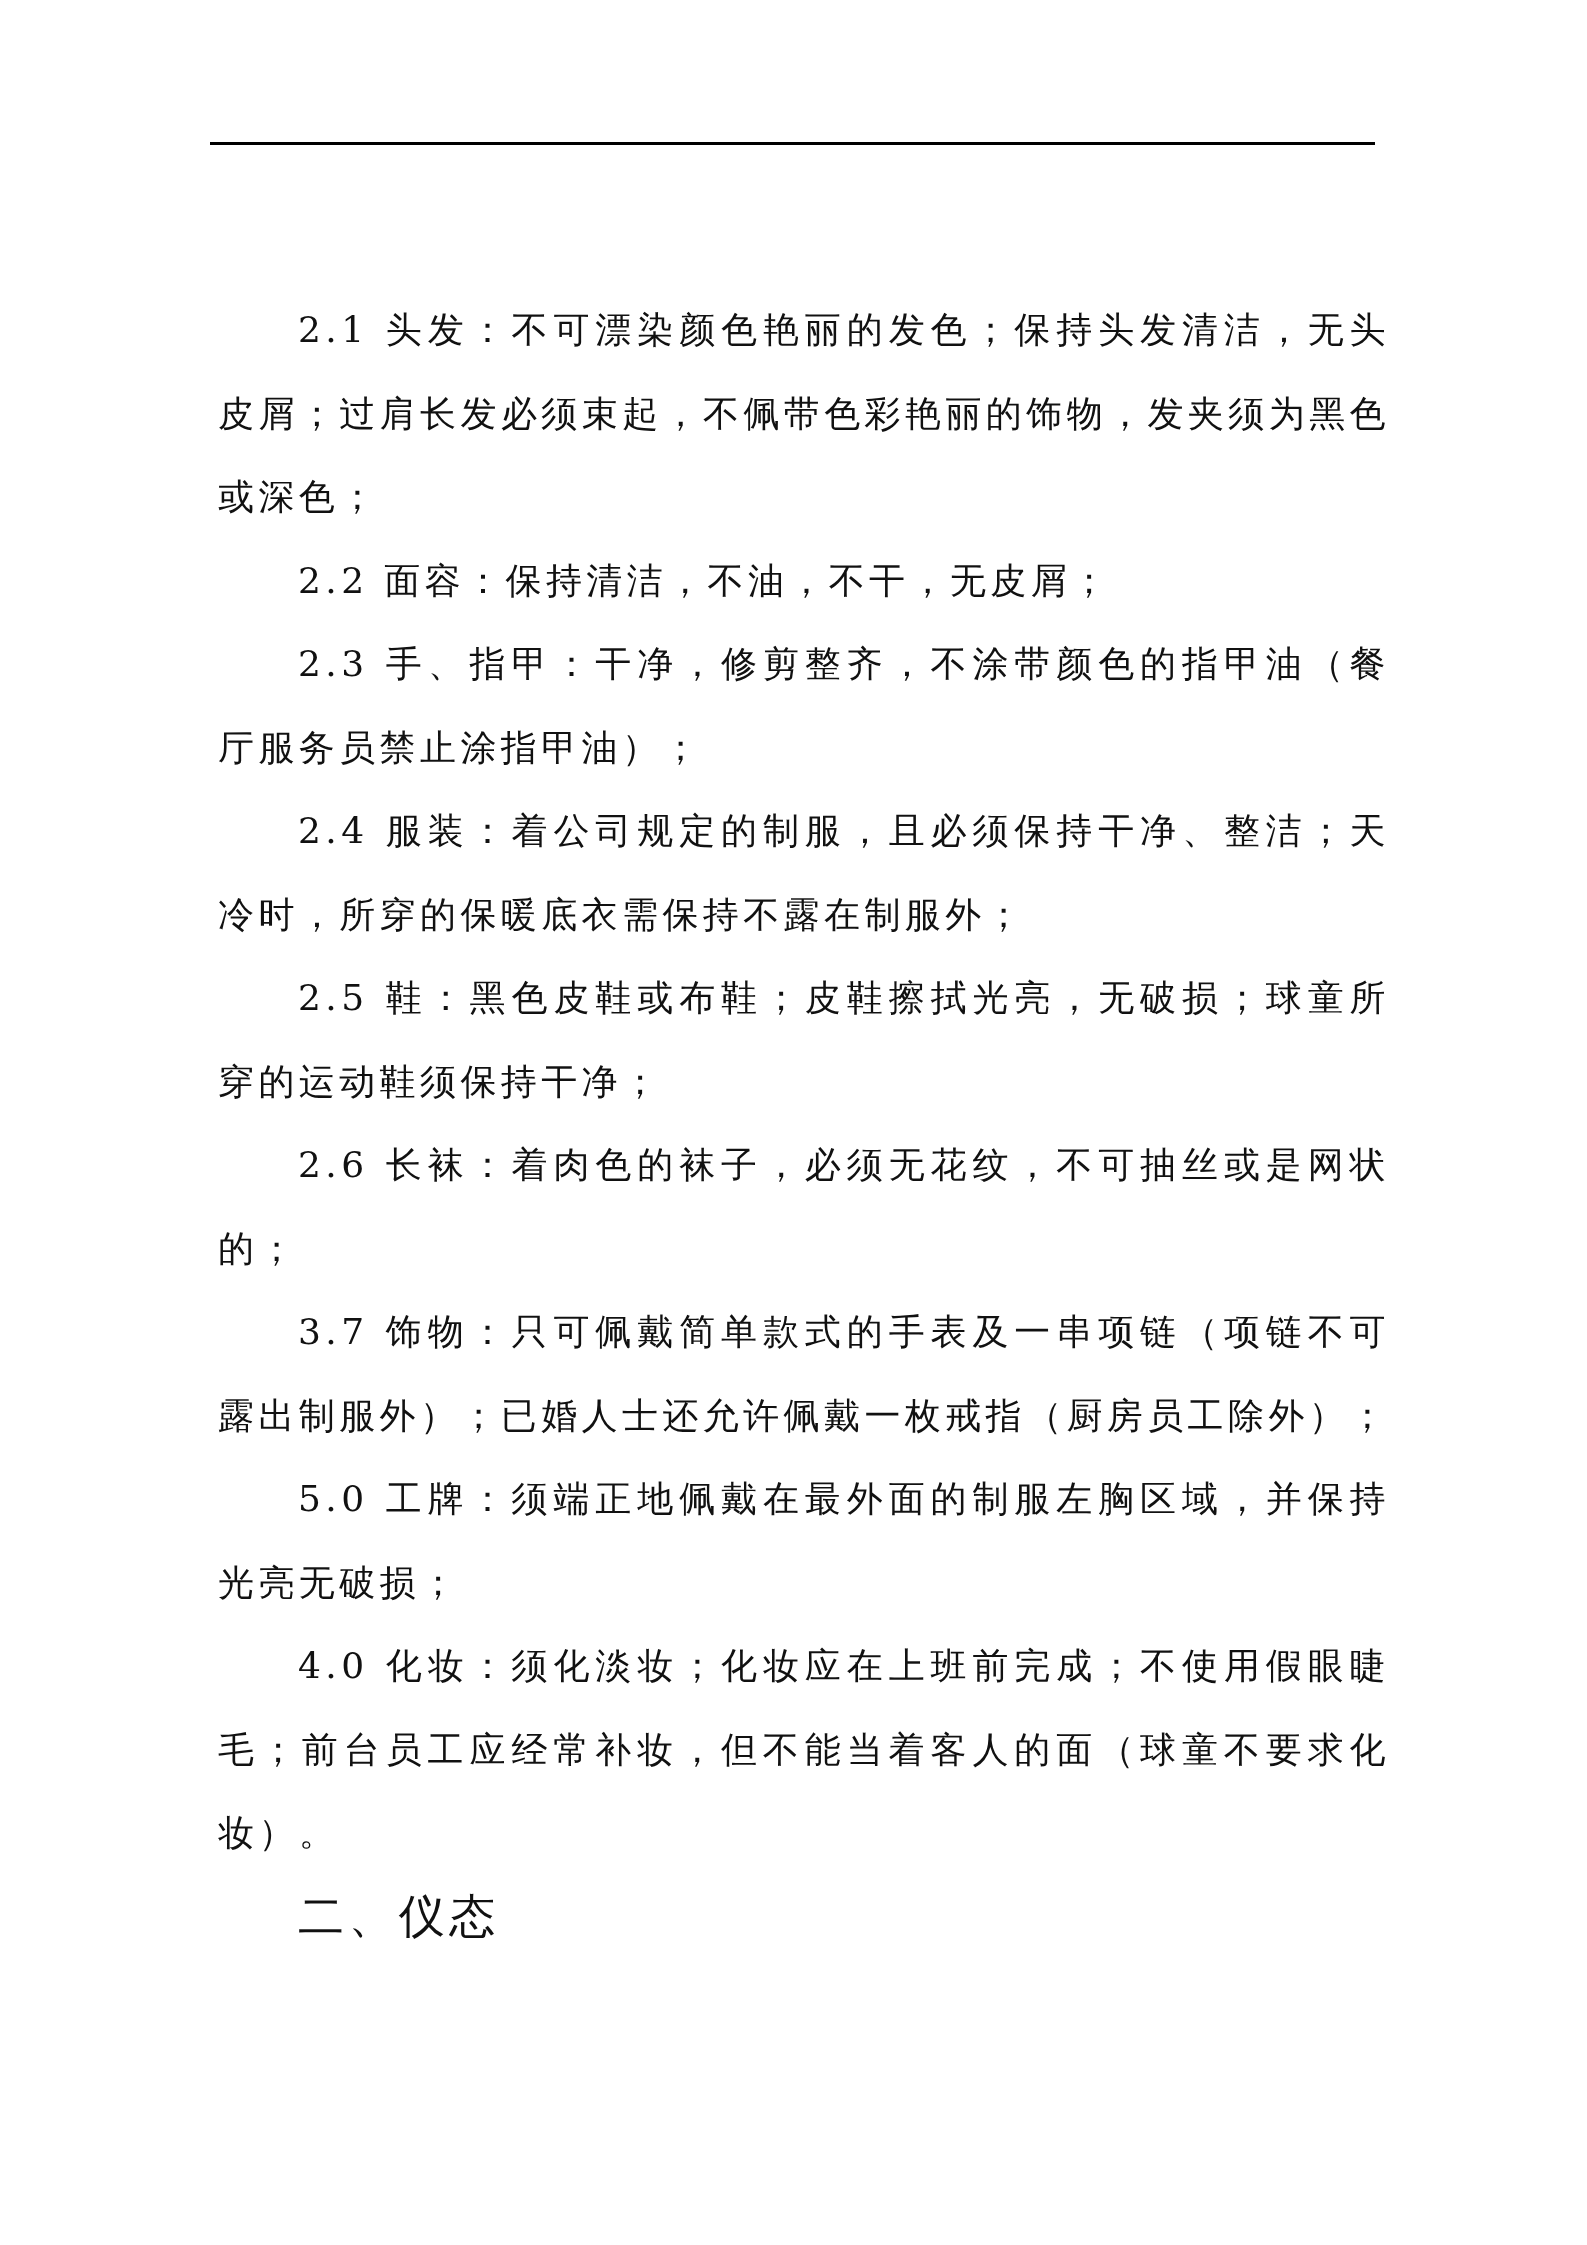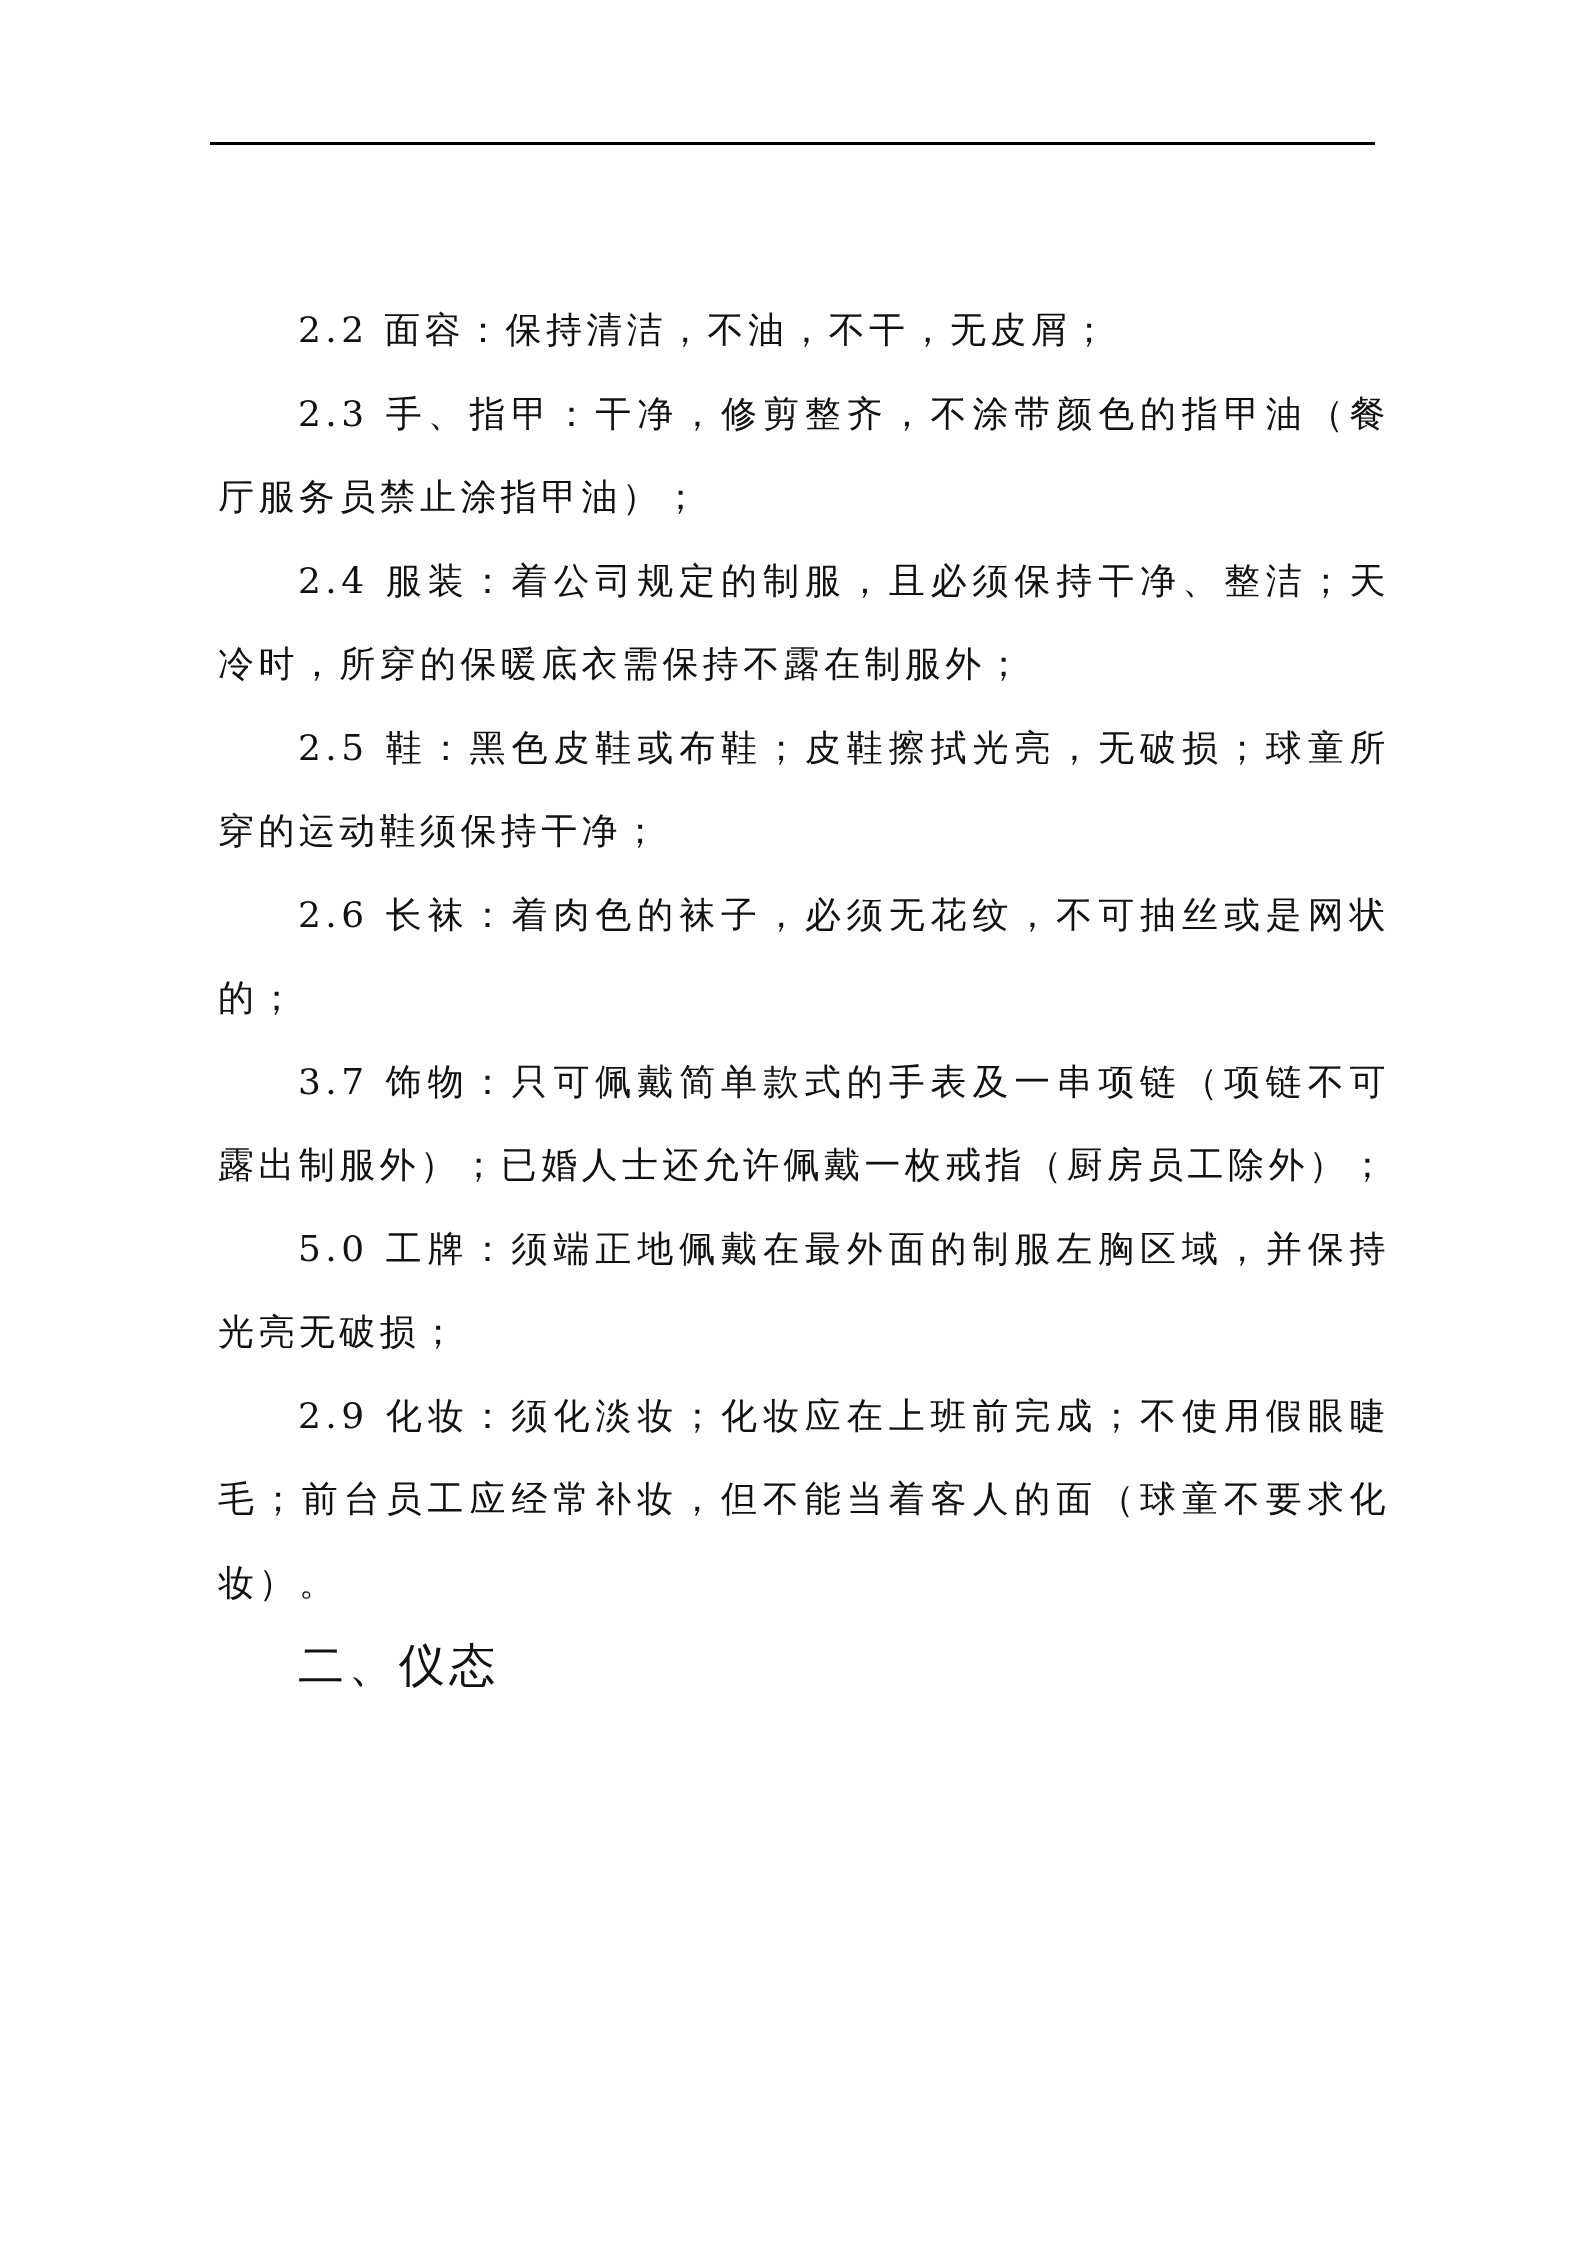--- a/index.html
+++ b/index.html
@@ -50,22 +50,23 @@
       text-indent: 80px;
       font-weight: normal;
     }
   </style>
 </head>
 <body>
 
 <div class="header-rule"></div>
 
 <div class="content">
+  <p class="para indent">2.1 头发：不可漂染颜色艳丽的发色；保持头发清洁，无头皮屑；过肩长发必须束起，不佩带色彩艳丽的饰物，发夹须为黑色或深色；</p>
   <p class="para indent">2.2 面容：保持清洁，不油，不干，无皮屑；</p>
   <p class="para indent">2.3 手、指甲：干净，修剪整齐，不涂带颜色的指甲油（餐厅服务员禁止涂指甲油）；</p>
   <p class="para indent">2.4 服装：着公司规定的制服，且必须保持干净、整洁；天冷时，所穿的保暖底衣需保持不露在制服外；</p>
   <p class="para indent">2.5 鞋：黑色皮鞋或布鞋；皮鞋擦拭光亮，无破损；球童所穿的运动鞋须保持干净；</p>
   <p class="para indent">2.6 长袜：着肉色的袜子，必须无花纹，不可抽丝或是网状的；</p>
   <p class="para indent">3.7 饰物：只可佩戴简单款式的手表及一串项链（项链不可露出制服外）；已婚人士还允许佩戴一枚戒指（厨房员工除外）；</p>
   <p class="para indent">5.0 工牌：须端正地佩戴在最外面的制服左胸区域，并保持光亮无破损；</p>
-  <p class="para indent">2.9 化妆：须化淡妆；化妆应在上班前完成；不使用假眼睫毛；前台员工应经常补妆，但不能当着客人的面（球童不要求化妆）。</p>
+  <p class="para indent">4.0 化妆：须化淡妆；化妆应在上班前完成；不使用假眼睫毛；前台员工应经常补妆，但不能当着客人的面（球童不要求化妆）。</p>
   <h2 class="heading">二、仪态</h2>
 </div>
 
 </body></html>

